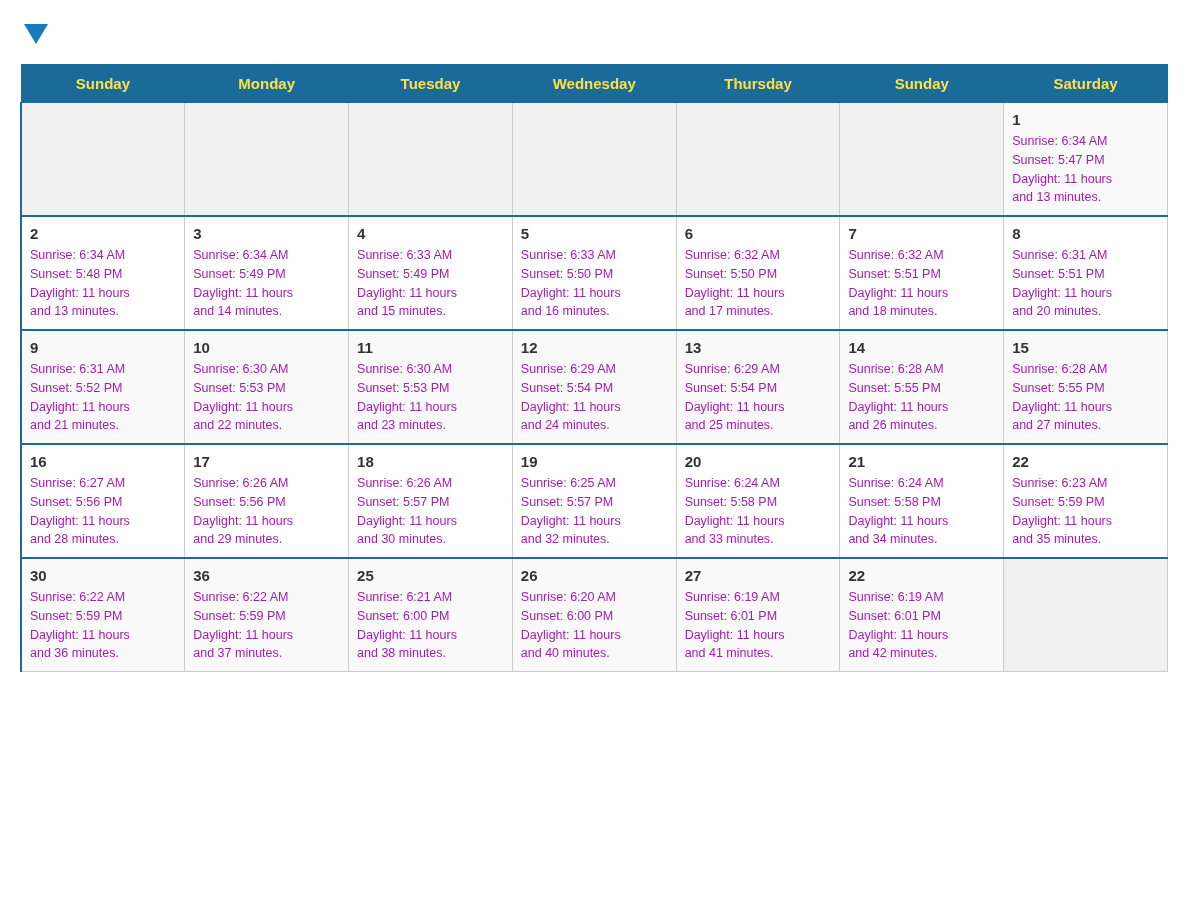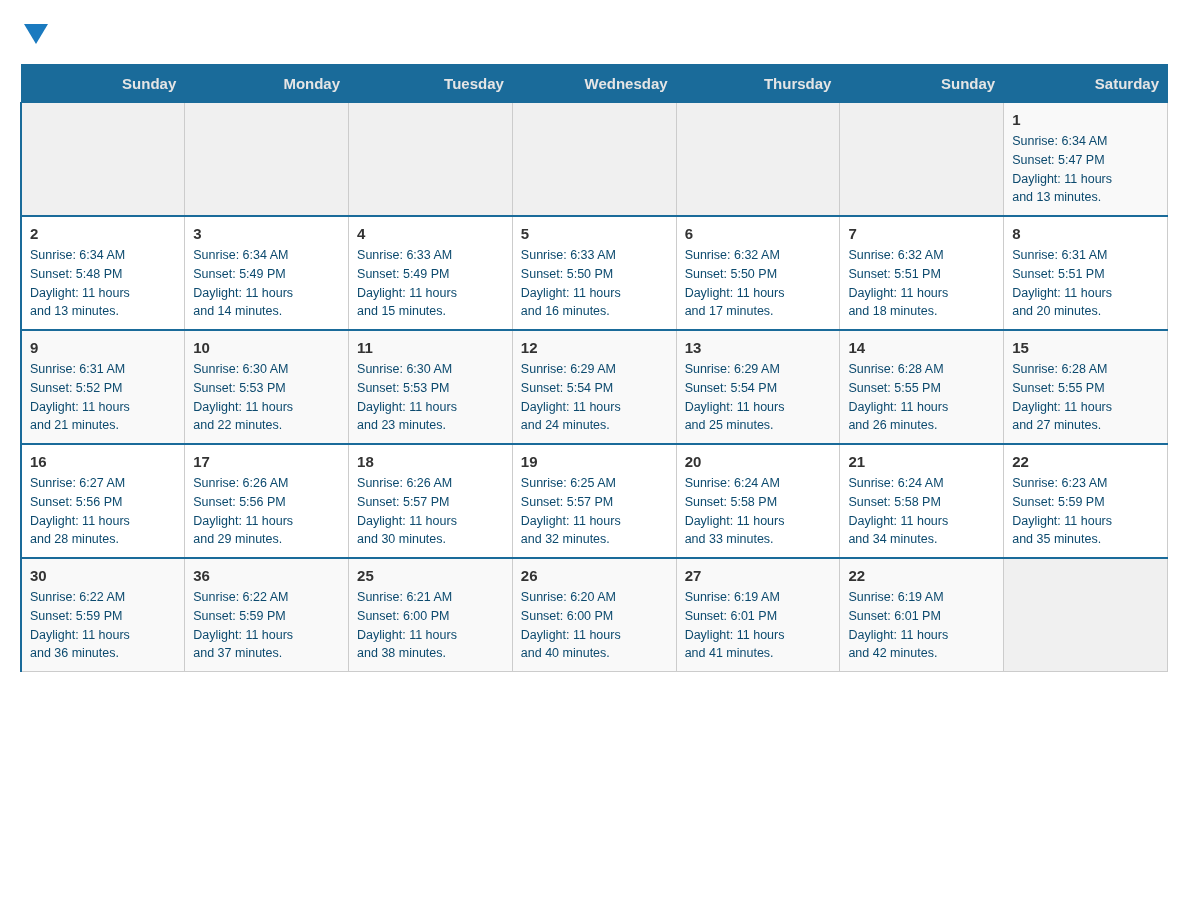--- a/index.html
+++ b/index.html
@@ -60,25 +60,25 @@
       color: #555;
       margin-top: 4px;
     }
     .calendar-table {
       width: 100%;
       border-collapse: collapse;
       table-layout: fixed;
     }
     .calendar-table thead tr th {
       background-color: #1a6b9a;
-      color: #e5e5e5;
+      color: #fde047;
       font-size: 15px;
       font-weight: bold;
       padding: 10px 8px;
-      text-align: right;
+      text-align: center;
       border: 1px solid #1a6b9a;
     }
     .calendar-table tbody tr td {
       border: 1px solid #ccc;
       vertical-align: top;
       padding: 8px;
       min-height: 100px;
       font-size: 13px;
       color: #333;
       background: #fff;
@@ -91,21 +91,21 @@
     }
     .day-number {
       font-size: 15px;
       font-weight: bold;
       color: #333;
       display: block;
       margin-bottom: 4px;
     }
     .day-info {
       font-size: 12.5px;
-      color: #0c4a6e;
+      color: #a21caf;
       line-height: 1.5;
     }
     .empty-cell {
       background: #f0f0f0 !important;
     }
     .row-divider td {
       border-top: 2px solid #1a6b9a !important;
     }
   </style>
 </head>

